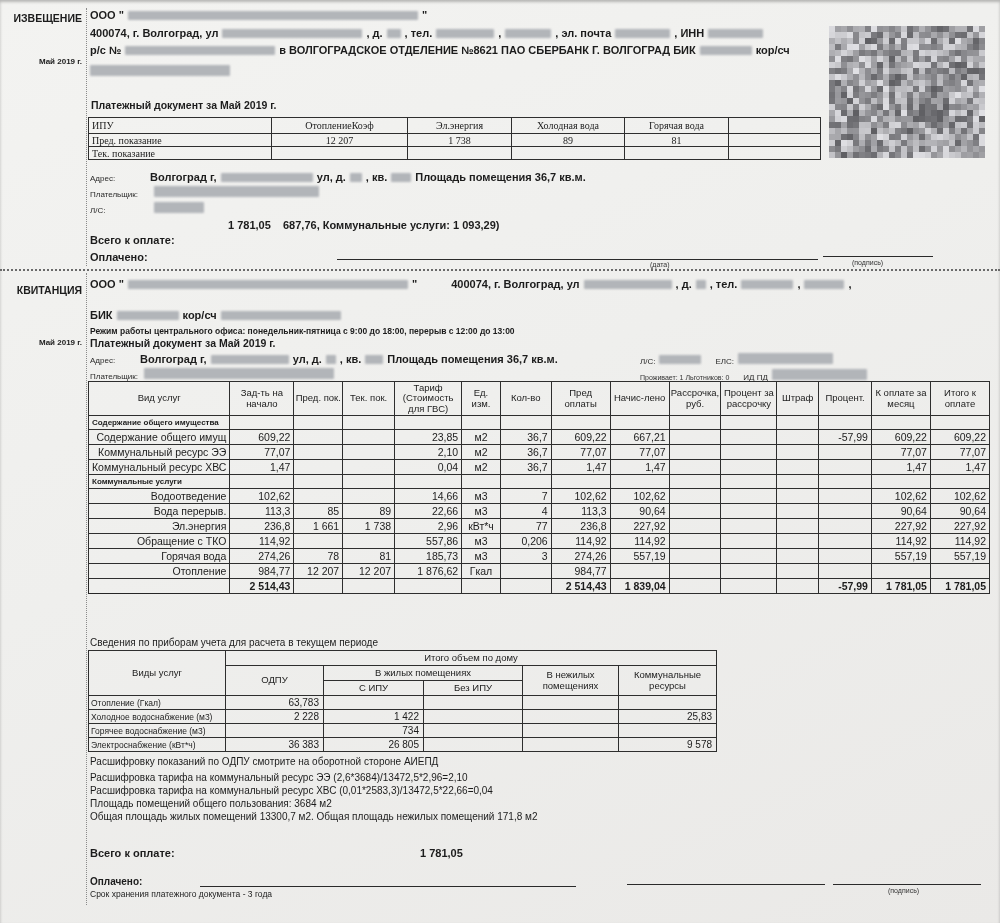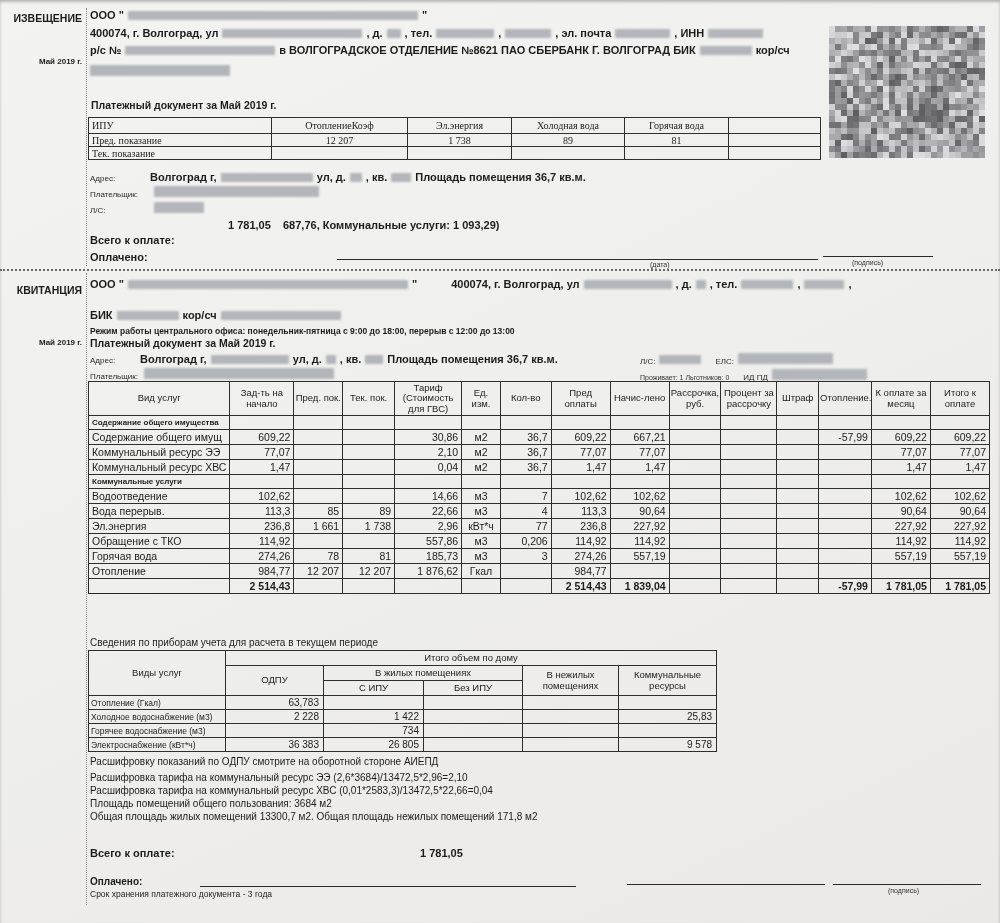--- a/index.html
+++ b/index.html
@@ -34,21 +34,21 @@
   .ipu th:first-child{text-align:left;}
   .ipu td{padding:0 3px;height:12px;text-align:center;white-space:nowrap;overflow:hidden;}
   .ipu td:first-child{text-align:left;}
 
   
   .svc{table-layout:fixed;width:902px;font-size:10.5px;}
   .svc th{font-weight:normal;font-size:9.5px;line-height:1.08;padding:1px 1px;
           text-align:center;vertical-align:middle;}
   .svc td{padding:0 3px;height:14px;white-space:nowrap;overflow:hidden;
           text-align:right;vertical-align:middle;}
-  .svc td:first-child{text-align:left;}
+  .svc td:first-child{text-align:right;}
   .svc td:nth-child(6){text-align:center;}
   .svc .row-section td{font-size:8px;font-weight:bold;white-space:normal;
           line-height:1.15;height:13px;text-align:left;}
   .svc .row-total td{font-weight:bold;border-top:1.5px solid #262626;}
   .svc .row-total td:first-child{border-left:none;border-bottom:none;border-top:1px solid #2e2e2e;}
 
   
   .met{table-layout:fixed;width:628px;}
   .met th{font-weight:normal;font-size:9.5px;line-height:1.1;padding:1px 2px;
           text-align:center;vertical-align:middle;height:12px;}
@@ -214,21 +214,21 @@
         <th>Пред. пок.</th>
         <th>Тек. пок.</th>
         <th>Тариф (Стоимость для ГВС)</th>
         <th>Ед. изм.</th>
         <th>Кол-во</th>
         <th>Пред оплаты</th>
         <th>Начис-лено</th>
         <th>Рассрочка, руб.</th>
         <th>Процент за рассрочку</th>
         <th>Штраф</th>
-        <th>Отопление.</th>
+        <th>Процент.</th>
         <th>К оплате за месяц</th>
         <th>Итого к оплате</th>
       </tr>
     </thead>
     <tbody>
 
         <tr class="row-section">
           <td>Содержание общего имущества</td>
           <td></td>
           <td></td>
@@ -244,21 +244,21 @@
           <td></td>
           <td></td>
           <td></td>
         </tr>
 
         <tr class="row-data">
           <td>Содержание общего имущ</td>
           <td>609,22</td>
           <td></td>
           <td></td>
-          <td>30,86</td>
+          <td>23,85</td>
           <td>м2</td>
           <td>36,7</td>
           <td>609,22</td>
           <td>667,21</td>
           <td></td>
           <td></td>
           <td></td>
           <td>-57,99</td>
           <td>609,22</td>
           <td>609,22</td>

